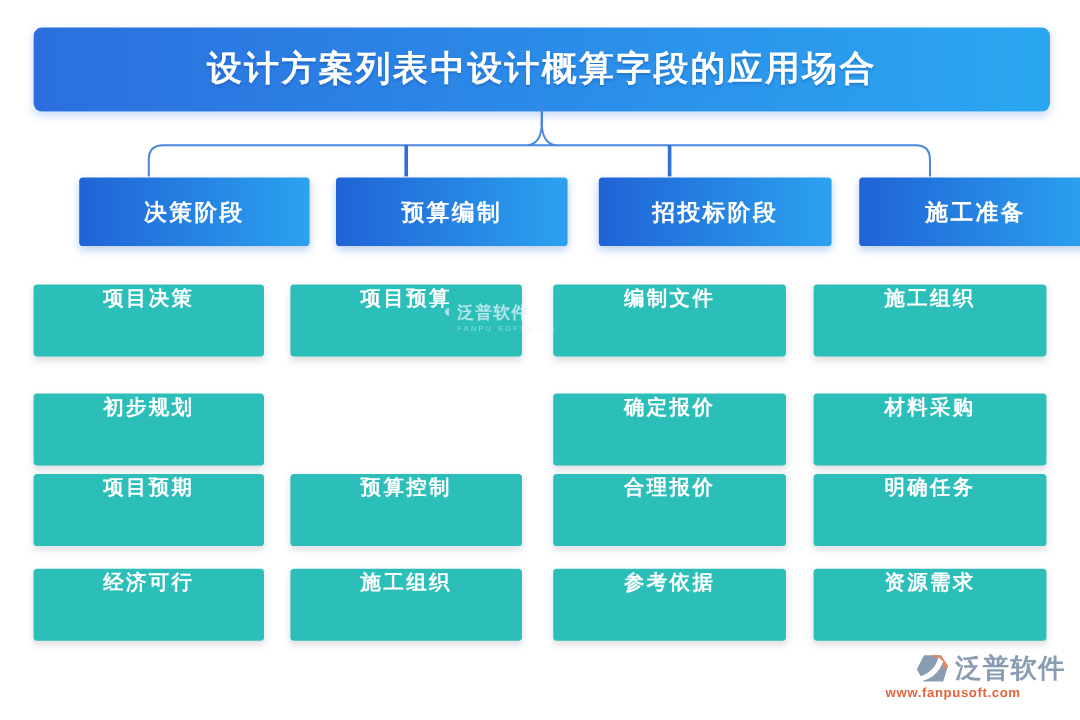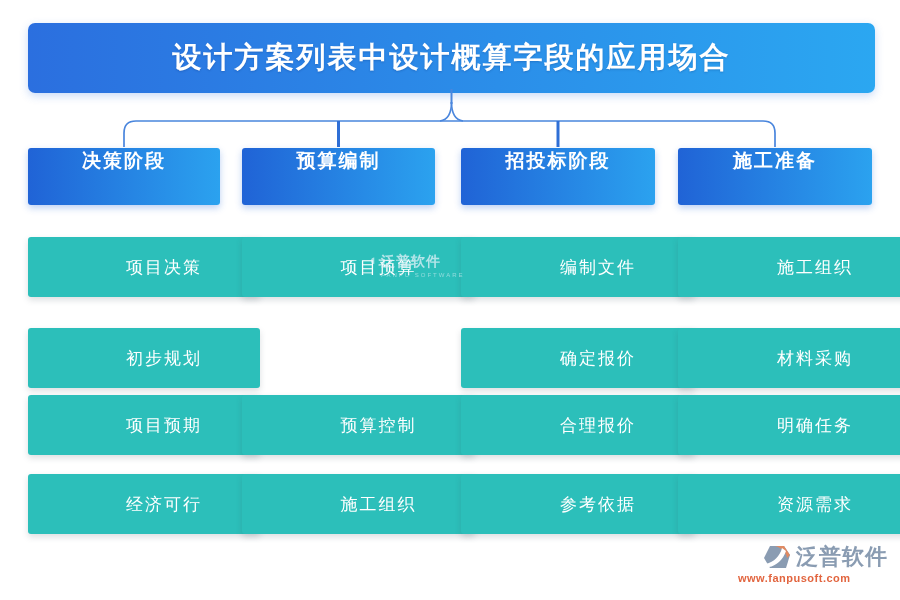--- a/index.html
+++ b/index.html
@@ -29,31 +29,31 @@
   .col0{left:28px;width:192px;}
   .col1{left:242px;width:193px;}
   .col2{left:461px;width:194px;}
   .col3{left:678px;width:194px;}
 
   .stage-header{
     position:absolute;top:148px;height:57px;
     background:linear-gradient(90deg,#2063d6 0%,#2ba2ef 100%);
     border-radius:3px;
     box-shadow:0 3px 7px rgba(32,99,214,0.30);
-    display:flex;align-items:flex-start;justify-content:center;
-    color:#ffffff;font-size:19px;font-weight:700;letter-spacing:2px;
+    display:flex;align-items:center;justify-content:center;
+    color:#ffffff;font-size:19px;font-weight:700;letter-spacing:2px;margin-left:38px;
   }
 
   .stage-item{
     position:absolute;height:60px;
     background:#2cbfba;
     border-radius:3px;
     box-shadow:0 3px 6px rgba(60,80,90,0.18);
-    display:flex;align-items:center;justify-content:center;
-    color:#ffffff;font-size:17px;font-weight:400;letter-spacing:2px;padding-left:40px;
+    display:flex;align-items:flex-start;justify-content:center;
+    color:#ffffff;font-size:17px;font-weight:700;letter-spacing:2px;
   }
   .row0{top:237px;} .row1{top:316px;margin-top:12px;} .row2{top:395px;} .row3{top:474px;}
 
   
   .watermark{
     position:absolute;left:368px;top:252px;width:110px;
     display:flex;align-items:flex-start;gap:4px;
     color:rgba(225,242,248,0.75);
     pointer-events:none;
   }

